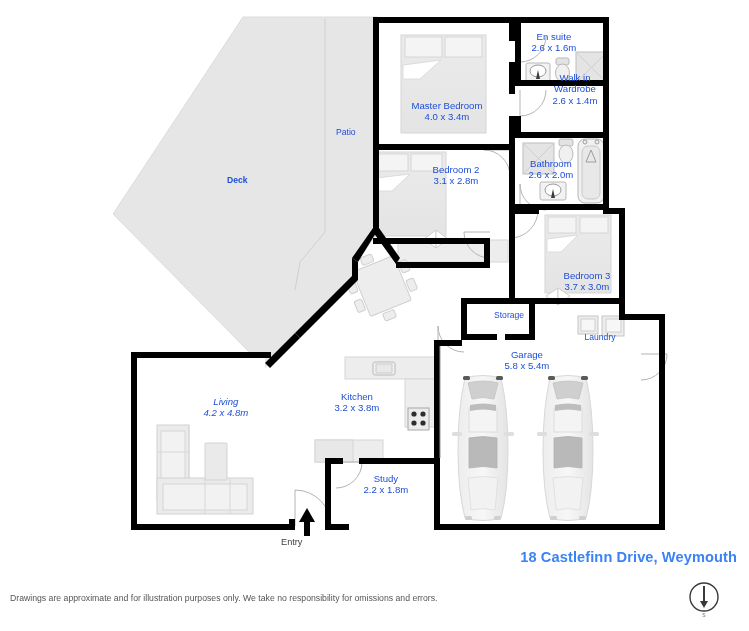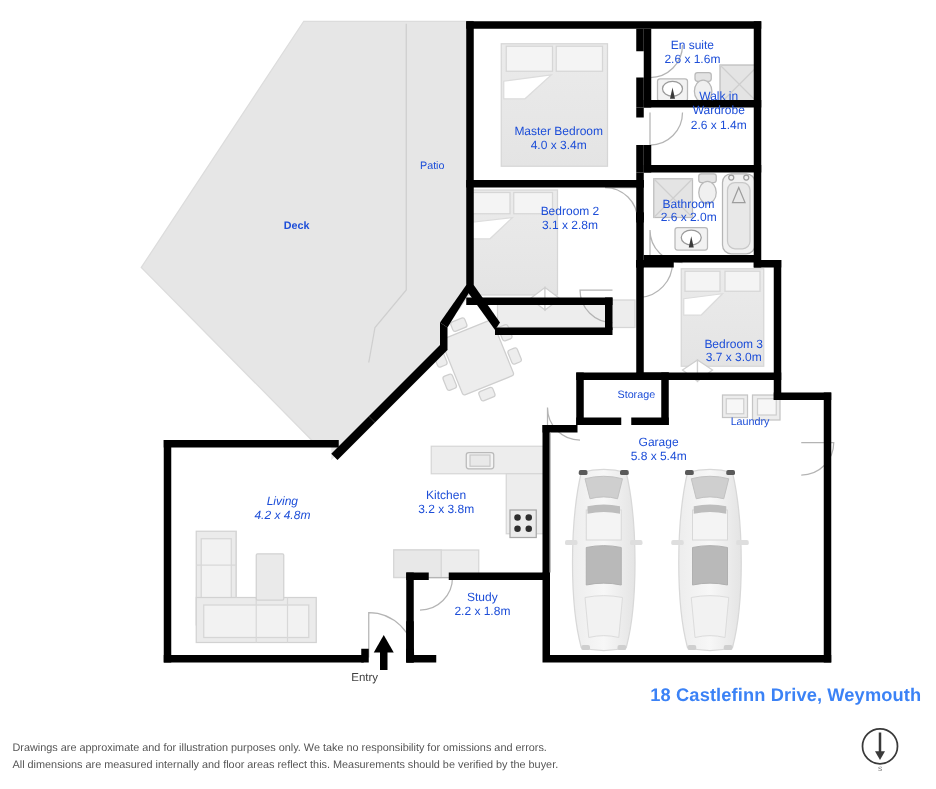--- a/index.html
+++ b/index.html
@@ -381,21 +381,20 @@
     <div class="lbl" style="left: 363.5px; top: 472.5px;">
       <span class="nm r-name">Study</span>
       <span class="dm r-dim">2.2 x 1.8m</span>
     </div>
   </div>
 
 <div id="title">18 Castlefinn Drive, Weymouth</div>
 
 <div id="disclaimer">
   <div>Drawings are approximate and for illustration purposes only. We take no responsibility for omissions and errors.</div>
-  <div>All dimensions are measured internally and floor areas reflect this. Measurements should be verified by the buyer.</div>
 </div>
 
 <div id="entryLbl">Entry</div>
 
 <svg id="compass" viewBox="0 0 36 38">
   <circle cx="18" cy="17" r="14" fill="none" stroke="#3a3a3a" stroke-width="1.4"></circle>
   <rect x="17" y="6" width="2" height="17" fill="#3a3a3a"></rect>
   <polygon points="14,21 22,21 18,28" fill="#3a3a3a"></polygon>
   <text x="18" y="37" font-family="Liberation Sans, sans-serif" font-size="5" fill="#6a6a6a" text-anchor="middle">S</text>
 </svg>

